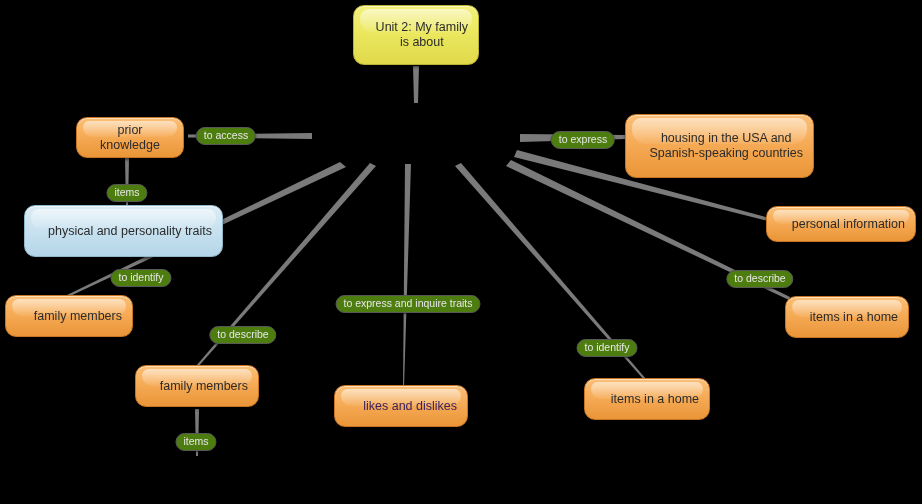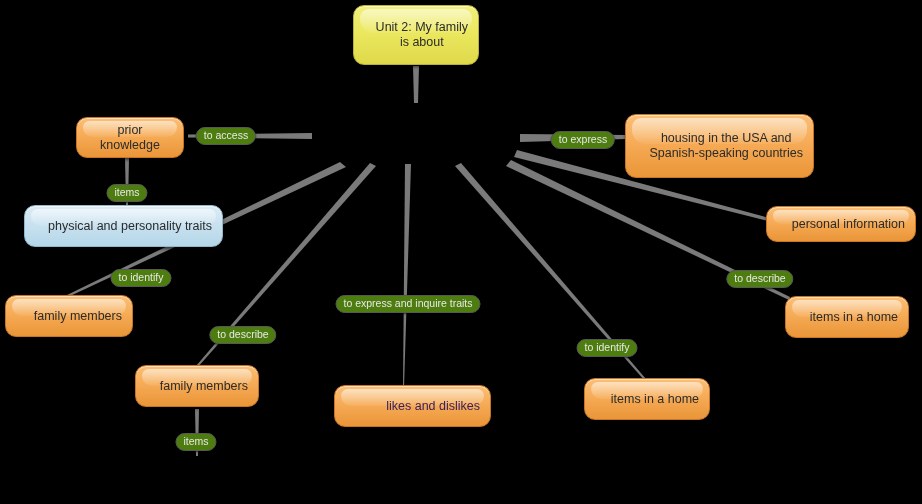--- a/index.html
+++ b/index.html
@@ -124,42 +124,42 @@
   <div class="node node-yellow" style="left:353px; top:5px; width:126px; height:60px;">
     <span class="node-text">Unit 2: My family
 is about</span>
   </div>
 
 
   <div class="node node-orange" style="left:76px; top:117px; width:108px; height:41px;">
     <span class="node-text">prior knowledge</span>
   </div>
 
-  <div class="node node-blue" style="left:24px; top:205px; width:199px; height:42px;">
+  <div class="node node-blue" style="left:24px; top:205px; width:199px; height:52px;">
     <span class="node-text">physical and personality traits</span>
   </div>
 
   <div class="node node-orange" style="left:625px; top:114px; width:189px; height:64px;">
     <span class="node-text">housing in the USA and
 Spanish-speaking countries</span>
   </div>
 
   <div class="node node-orange" style="left:766px; top:206px; width:150px; height:36px;">
     <span class="node-text">personal information</span>
   </div>
 
   <div class="node node-orange" style="left:785px; top:296px; width:124px; height:42px;">
     <span class="node-text">items in a home</span>
   </div>
 
   <div class="node node-orange" style="left:584px; top:378px; width:126px; height:42px;">
     <span class="node-text">items in a home</span>
   </div>
 
-  <div class="node node-orange" style="left:334px; top:385px; width:157px; height:42px;">
+  <div class="node node-orange" style="left:334px; top:385px; width:134px; height:42px;">
     <span class="node-text text-purple">likes and dislikes</span>
   </div>
 
   <div class="node node-orange" style="left:5px; top:295px; width:128px; height:42px;">
     <span class="node-text">family members</span>
   </div>
 
   <div class="node node-orange" style="left:135px; top:365px; width:124px; height:42px;">
     <span class="node-text">family members</span>
   </div>

